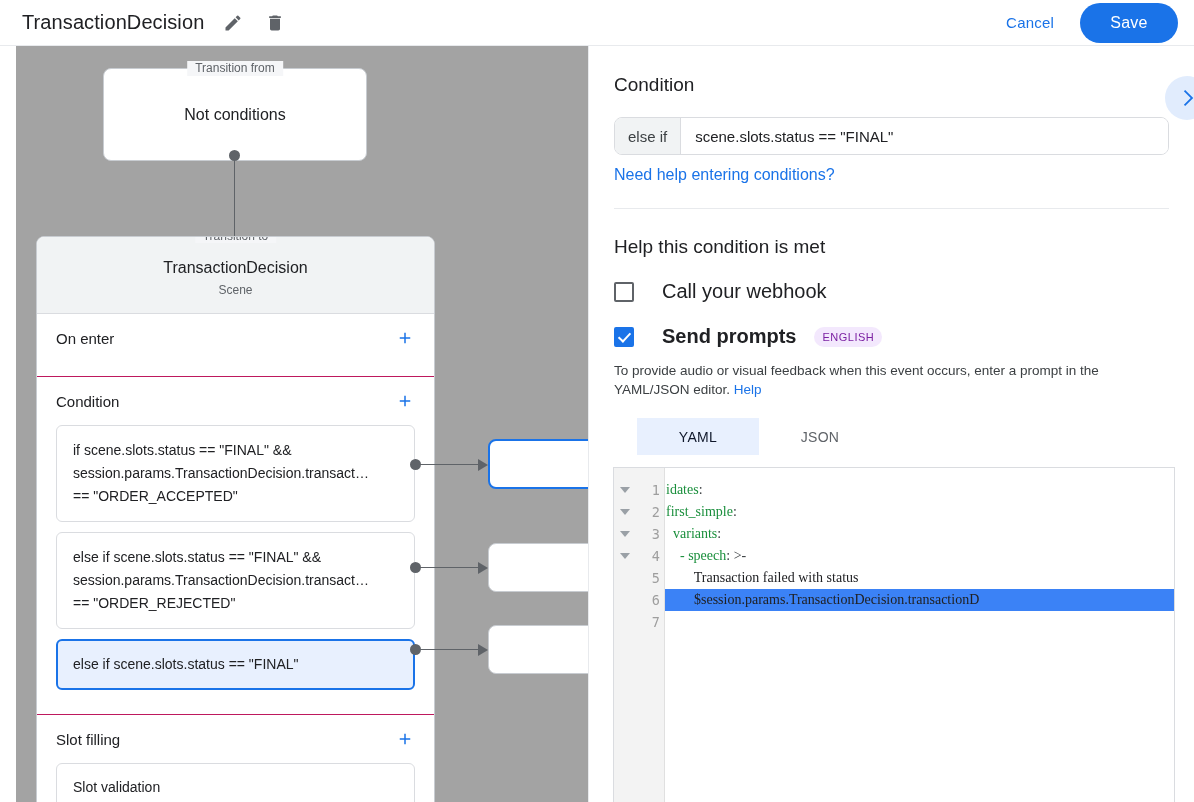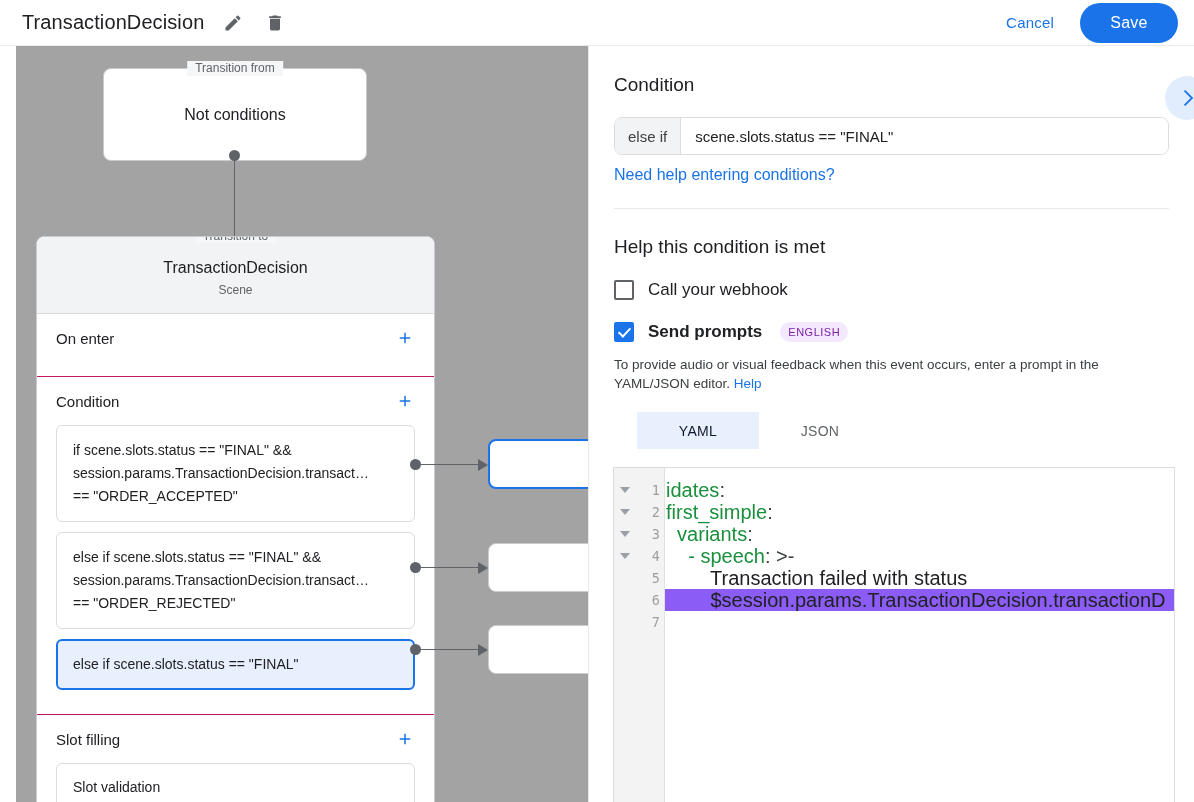--- a/index.html
+++ b/index.html
@@ -308,22 +308,22 @@
   .cbox.checked::after {
     content: "";
     position: absolute;
     left: 5px; top: 1px;
     width: 5px; height: 10px;
     border: solid #fff;
     border-width: 0 2px 2px 0;
     transform: rotate(43deg);
   }
   .check-label {
-    margin-left: 14px;
-    font-size: 17px;
+    margin-left: 28px;
+    font-size: 20px;
     color: #202124;
   }
   .badge {
     margin-left: 18px;
     background: #f3e8fd;
     color: #7b1fa2;
     font-size: 11px;
     letter-spacing: 0.5px;
     padding: 4px 8px;
     border-radius: 10px;
@@ -387,32 +387,32 @@
     left: 6px;
     width: 0; height: 0;
     border-left: 5px solid transparent;
     border-right: 5px solid transparent;
     border-top: 6px solid #9aa0a6;
     cursor: pointer;
   }
   .code {
     flex: 1;
     padding-top: 11px;
-    font-family: Liberation Sans, sans-serif;
-    font-size: 20px;
+    font-family: Liberation Serif, serif;
+    font-size: 14px;
     white-space: pre;
     overflow: hidden;
     position: relative;
   }
   .cline {
     height: 22px;
     line-height: 22px;
     padding-left: 1px;
   }
-  .cline.hl { background: #8b5cf6; }
+  .cline.hl { background: #3b82f6; }
   .k { color: #1a8f3c; }
   .p { color: #3c4043; }
   .t { color: #202124; }
 </style>
 </head>
 <body>
 
 <div class="header">
   <div class="header-title">TransactionDecision</div>
 

